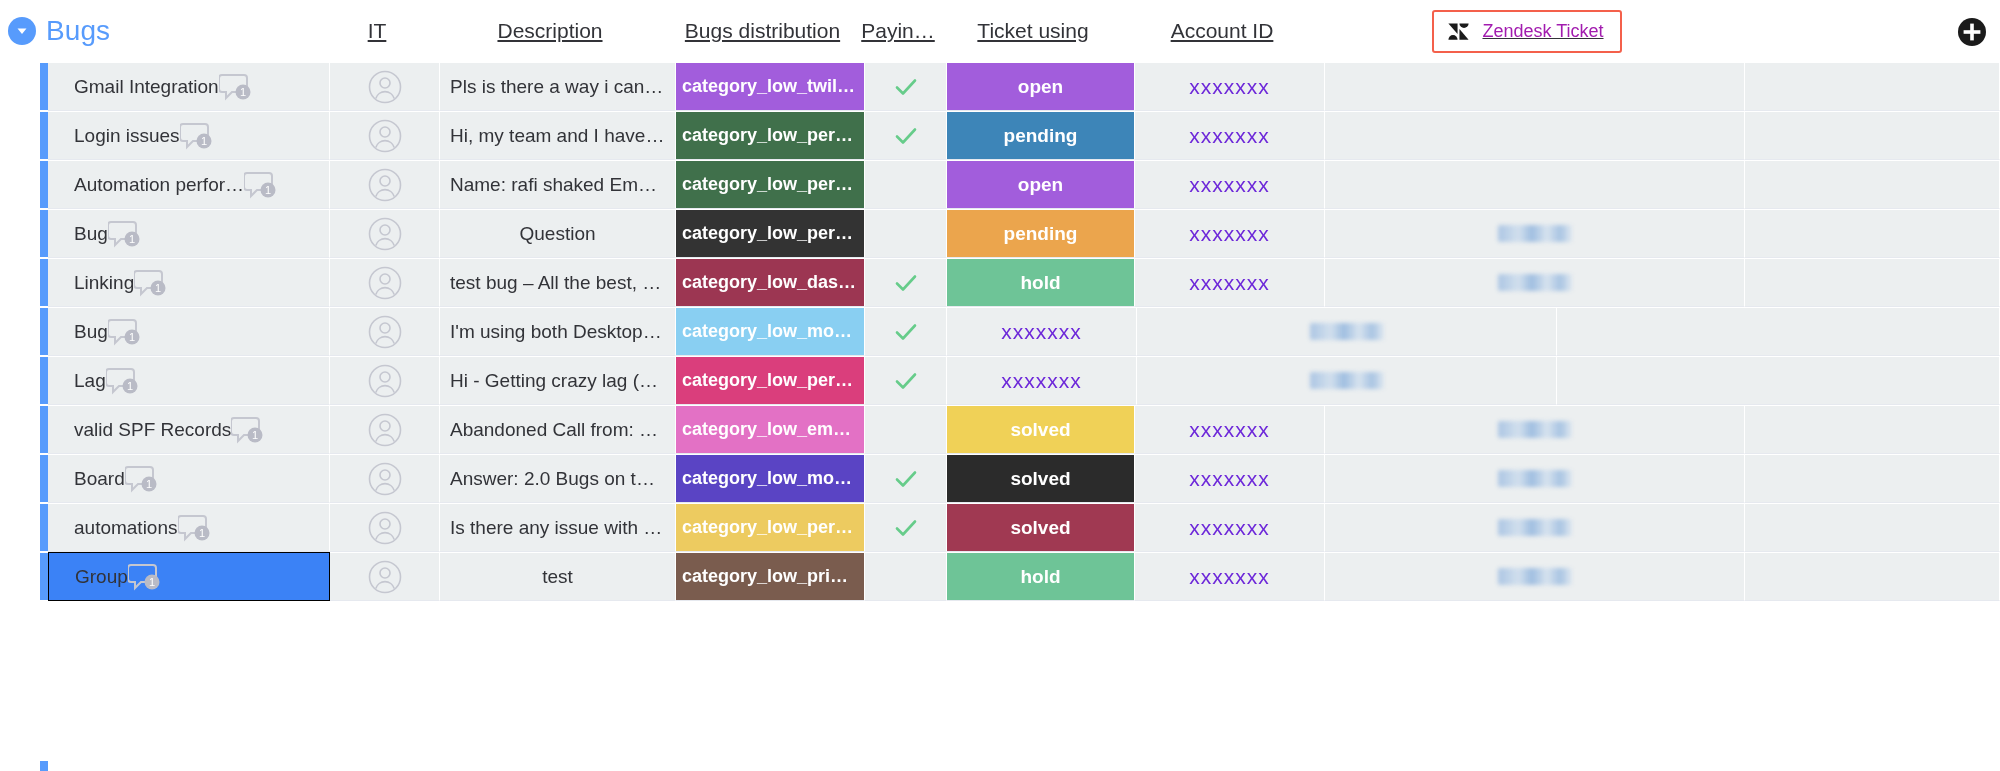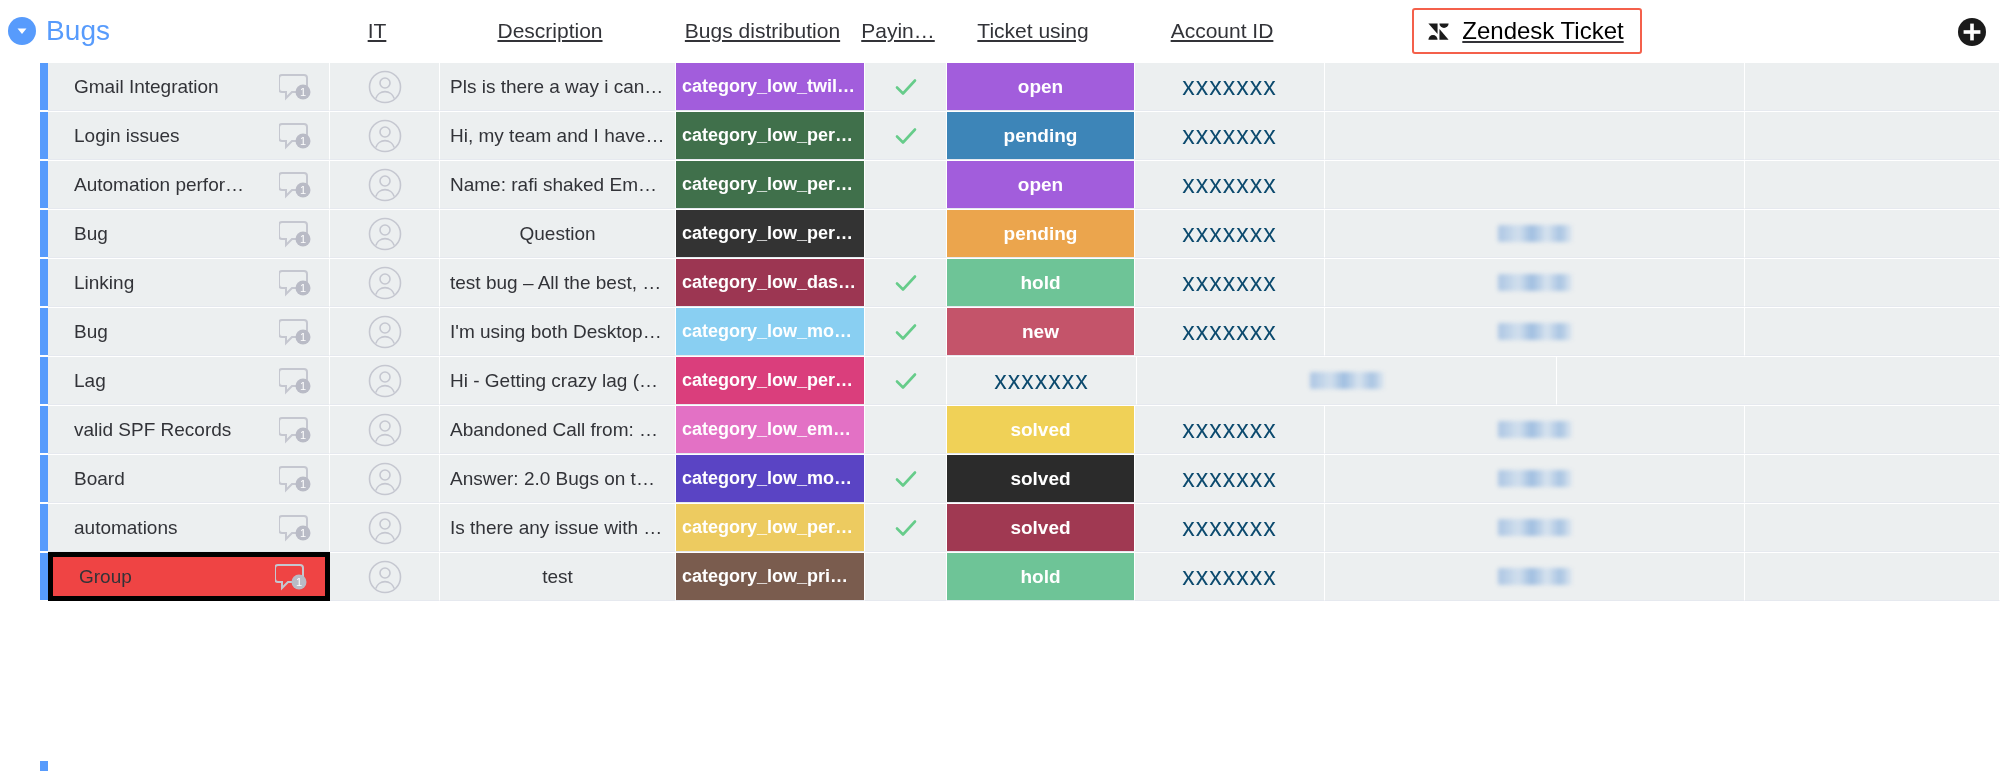--- a/index.html
+++ b/index.html
@@ -45,21 +45,21 @@
     white-space: nowrap;
     text-decoration: underline;
   }
   .zendesk-box {
     border: 2px solid #f4604b;
     border-radius: 3px;
     padding: 7px 16px 7px 12px;
     display: flex; align-items: center; gap: 11px;
     background: #fff;
   }
-  .zendesk-label { font-size: 24px; color: #000000; }
+  .zendesk-label { font-size: 18px; color: #a21caf; }
   .plus-btn {
     position: absolute;
     left: 1957px; top: 17px;
     width: 30px; height: 30px;
     cursor: pointer;
   }
 
   
   .board { position: absolute; top: 62px; left: 0; width: 2000px; }
   .row {
@@ -85,45 +85,45 @@
     align-items: center;
     justify-content: center;
     font-size: 19px;
     color: #323338;
     overflow: hidden;
     white-space: nowrap;
     position: relative;
   }
   .cell-name {
     flex: 0 0 282px;
-    justify-content: space-between;
+    justify-content: flex-start;
     padding-left: 26px; padding-right: 16px;
   }
   .cell-name.selected {
-    background: #ef4444;
-    border: 5px solid #000000;
+    background: #3b82f6;
+    border: 1px solid #000000;
   }
   .cell-name .nm {
     overflow: hidden; text-overflow: ellipsis; white-space: nowrap;
   }
   .cell-it { flex: 0 0 110px; }
   .cell-desc { flex: 0 0 236px; padding: 0 10px; }
   .cell-desc .txt {
     width: 100%;
     text-align: center;
     overflow: hidden; text-overflow: ellipsis; white-space: nowrap;
   }
   .cell-bugs { flex: 0 0 189px; color:#fff; font-weight: bold; font-size: 18px; padding: 0 6px; }
   .cell-bugs .txt {
     width: 100%; text-align:center;
     overflow: hidden; text-overflow: ellipsis; white-space: nowrap;
   }
   .cell-pay { flex: 0 0 82px; }
   .cell-status { flex: 0 0 188px; color:#fff; font-weight: bold; font-size: 19px; }
-  .cell-acct { flex: 0 0 190px; color:#0c4a6e; font-size:25px; letter-spacing:1px; }
+  .cell-acct { flex: 0 0 190px; color:#6d28d9; font-size:21px; letter-spacing:1px; }
   .cell-zendesk { flex: 0 0 420px; }
   .cell-tail { flex: 1 1 auto; background:#eceff0; }
 
   .bubble-icon { position: relative; width: 34px; height: 30px; flex: 0 0 auto; }
   .avatar-icon { width: 34px; height: 34px; }
   .check-icon { width: 26px; height: 26px; }
 
   .blur-link {
     height: 17px;
     width: 74px;
@@ -489,23 +489,20 @@
     <div class="cell cell-bugs" style="background: rgb(137, 207, 242);">
       <span class="txt">category_low_mobile</span>
     </div>
 
     <div class="cell cell-pay">
       <svg class="check-icon" viewBox="0 0 26 26" aria-hidden="true">
         <path d="M4 13.5 L10 19.5 L22 6.5" fill="none" stroke="#66cc8a" stroke-width="2.6" stroke-linecap="round" stroke-linejoin="round"></path>
       </svg>
     </div>
 
-    <div class="cell cell-status" style="background: rgb(196, 84, 106);">
-      <span>new</span>
-    </div>
 
     <div class="cell cell-acct">
       <span>xxxxxxx</span>
     </div>
 
     <div class="cell cell-zendesk">
       <span class="blur-wrap">
         <span class="blur-link"></span>
       </span>
     </div>

